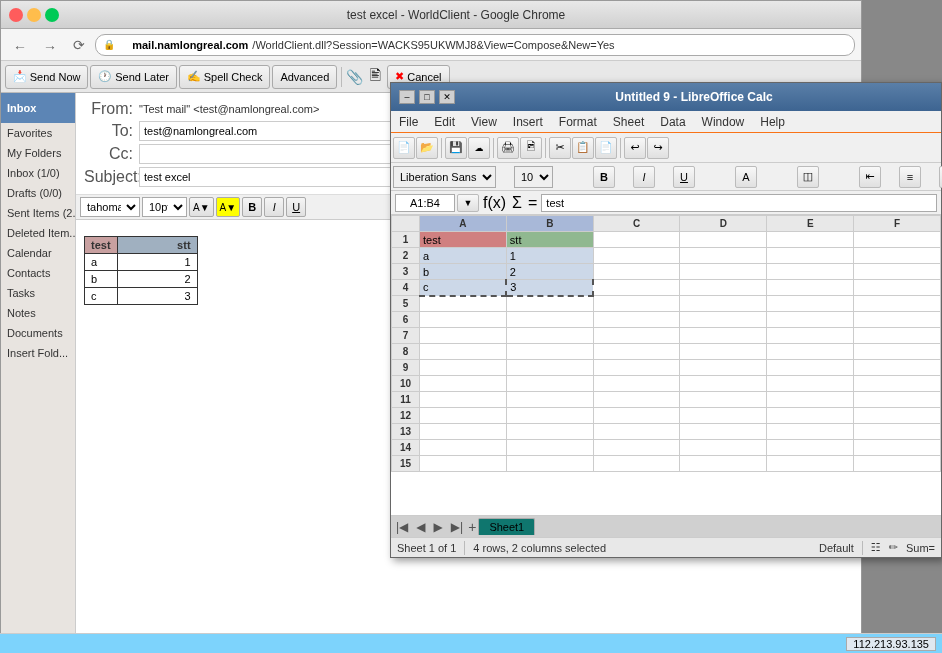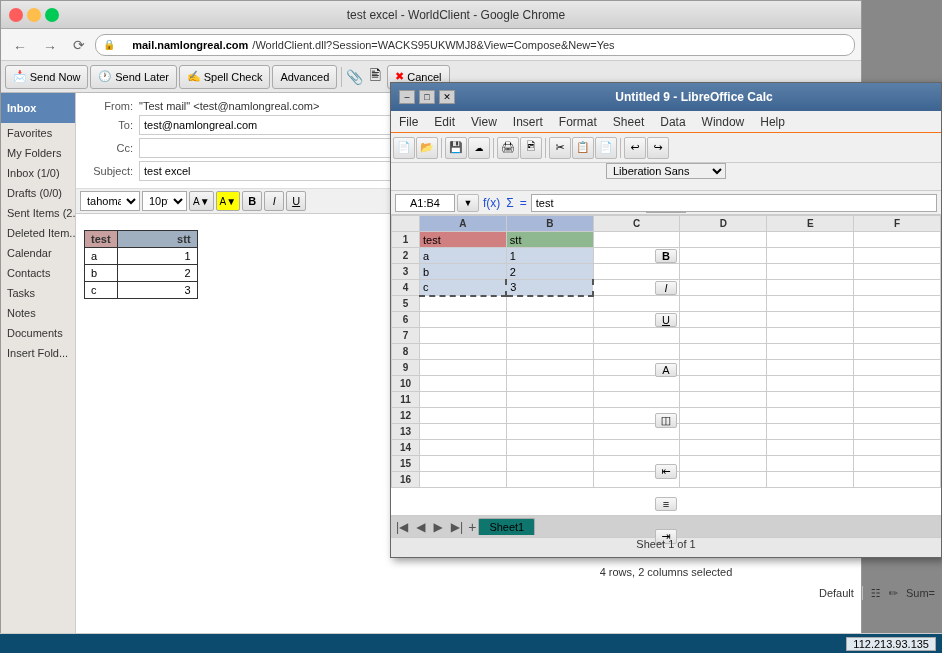--- a/index.html
+++ b/index.html
@@ -33,21 +33,21 @@
     
     .sidebar { width: 75px; background: #e8e4e0; border-right: 1px solid #ccc; overflow: hidden; }
     .sidebar-header { background: #5c85b5; height: 30px; display: flex; align-items: center; padding: 0 6px; }
     .sidebar-header-text { color: white; font-size: 11px; font-weight: bold; }
     .sidebar-item { padding: 4px 6px; font-size: 11px; color: #333; cursor: pointer; white-space: nowrap; overflow: hidden; }
 
     
     .email-main { flex: 1; background: white; display: flex; flex-direction: column; }
     .email-fields { padding: 4px 8px; border-bottom: 1px solid #ddd; }
     .email-field-row { display: flex; align-items: center; margin: 3px 0; }
-    .field-label { width: 55px; font-size: 11px; color: #555; text-align: right; padding-right: 6px; }
+    .field-label { width: 55px; font-size: 16px; color: #555; text-align: right; padding-right: 6px; }
     .field-input { flex: 1; height: 20px; border: 1px solid #ccc; padding: 0 4px; font-size: 11px; background: #fff; }
     .field-from { font-size: 11px; color: #333; }
 
     
     .compose-toolbar { background: #f0f0f0; border-bottom: 1px solid #ccc; padding: 2px 4px; display: flex; align-items: center; gap: 2px; flex-wrap: wrap; }
     .compose-toolbar-group { display: flex; align-items: center; gap: 2px; }
     .ct-select { height: 20px; font-size: 11px; border: 1px solid #aaa; background: white; padding: 0 2px; }
     .ct-btn { height: 20px; min-width: 20px; padding: 0 3px; background: linear-gradient(to bottom, #f5f5f5, #e0e0e0); border: 1px solid #aaa; border-radius: 2px; font-size: 11px; cursor: pointer; display: flex; align-items: center; justify-content: center; }
     .ct-btn.bold { font-weight: bold; }
     .ct-btn.italic { font-style: italic; }
@@ -65,54 +65,54 @@
     .calc-title-text { flex: 1; text-align: center; }
     .calc-win-controls { display: flex; gap: 4px; }
     .calc-win-btn { width: 16px; height: 14px; background: #d0d0d0; border: 1px solid #999; font-size: 9px; cursor: pointer; display: flex; align-items: center; justify-content: center; }
 
     
     .calc-menu { background: #f0f0f0; height: 22px; display: flex; align-items: center; border-bottom: 1px solid #f97316; }
     .calc-menu-item { padding: 2px 8px; font-size: 12px; cursor: pointer; color: #333; }
 
     
     .calc-toolbar1 { background: #f0f0f0; height: 30px; display: flex; align-items: center; padding: 0 2px; gap: 1px; border-bottom: 1px solid #ccc; }
-    .calc-toolbar2 { background: #f0f0f0; height: 28px; display: flex; align-items: center; padding: 0 2px; gap: 18px; border-bottom: 1px solid #ccc; flex-direction: column; }
+    .calc-toolbar2 { background: #f0f0f0; height: 28px; display: flex; align-items: center; padding: 0 2px; gap: 18px; border-bottom: 1px solid #ccc; }
     .calc-tb-btn { height: 22px; min-width: 22px; background: linear-gradient(to bottom, #f8f8f8, #e0e0e0); border: 1px solid #bbb; border-radius: 2px; cursor: pointer; display: flex; align-items: center; justify-content: center; font-size: 11px; padding: 0 2px; }
     .calc-tb-sep { width: 1px; height: 20px; background: #bbb; margin: 0 2px; }
 
     .font-select { height: 22px; width: 120px; font-size: 11px; border: 1px solid #aaa; padding: 0 2px; }
     .size-select { height: 22px; width: 40px; font-size: 11px; border: 1px solid #aaa; padding: 0 2px; }
 
     
     .formula-bar { background: #f0f0f0; height: 24px; display: flex; align-items: center; padding: 0 4px; gap: 2px; border-bottom: 1px solid #ccc; }
     .cell-ref-box { width: 60px; height: 18px; border: 1px solid #aaa; font-size: 11px; text-align: center; background: white; display: flex; align-items: center; justify-content: center; }
-    .formula-icon { font-size: 12px; color: #1d4ed8; padding: 0 2px; cursor: pointer; }
+    .formula-icon { font-size: 16px; color: #000000; padding: 0 2px; cursor: pointer; }
     .formula-input { flex: 1; height: 18px; border: 1px solid #aaa; padding: 0 4px; font-size: 11px; background: white; }
 
     
     .calc-grid-container { overflow: auto; background: white; }
     .calc-grid { border-collapse: collapse; width: 100%; font-size: 11px; }
     .calc-grid .row-header { background: #e8e8e8; border: 1px solid #ccc; text-align: center; min-width: 28px; width: 28px; font-size: 10px; color: #333; padding: 1px; }
     .calc-grid .col-header { background: #e8e8e8; border: 1px solid #ccc; text-align: center; font-size: 10px; color: #333; padding: 1px 4px; height: 16px; }
     .calc-grid .col-header.selected { background: #a8b8d8; }
     .calc-grid td { border: 1px solid #ccc; height: 16px; min-width: 60px; padding: 1px 3px; font-size: 11px; white-space: nowrap; }
 
     
-    .calc-statusbar { background: #e8e8e8; height: 20px; display: flex; align-items: center; padding: 0 6px; font-size: 11px; color: #333; border-top: 1px solid #ccc; gap: 8px; flex-direction: column; }
+    .calc-statusbar { background: #e8e8e8; height: 20px; display: flex; align-items: center; padding: 0 6px; font-size: 11px; color: #333; border-top: 1px solid #ccc; gap: 8px; }
     .calc-statusbar-sep { width: 1px; height: 14px; background: #bbb; }
     .calc-statusbar-right { margin-left: auto; display: flex; gap: 8px; align-items: center; }
 
     
     .sheet-tabs-container { background: #d0d0d0; border-top: 1px solid #ccc; height: 22px; display: flex; align-items: center; padding: 0 2px; gap: 2px; }
     .sheet-tab-nav { background: none; border: none; font-size: 12px; cursor: pointer; color: #555; padding: 0 3px; }
     .sheet-tab { background: #0f766e; border: 1px solid #aaa; border-bottom: none; padding: 2px 10px; font-size: 11px; cursor: pointer; border-radius: 2px 2px 0 0; }
     .sheet-add-btn { background: none; border: none; font-size: 14px; cursor: pointer; color: #555; }
 
     
-    .browser-statusbar { position: absolute; bottom: 0; left: 0; right: 0; height: 20px; background: #0c4a6e; border-top: 1px solid #ccc; display: flex; align-items: center; padding: 0 6px; font-size: 11px; }
+    .browser-statusbar { position: absolute; bottom: 0; left: 0; right: 0; height: 20px; background: #7dd3fc; border-top: 1px solid #ccc; display: flex; align-items: center; padding: 0 6px; font-size: 11px; }
     .statusbar-ip { margin-left: auto; background: #e0e8f0; border: 1px solid #aaa; padding: 0 6px; font-size: 11px; }
   </style>
 </head>
 <body>
 
 <div class="browser-window">
 
   <div class="browser-titlebar">
     <div class="browser-controls">
       <button class="browser-btn close"></button>
@@ -458,29 +458,20 @@
           </tr>
           <tr>
             <th class="row-header">15</th>
             <td></td>
             <td></td>
             <td></td>
             <td></td>
             <td></td>
             <td></td>
           </tr>
-          <tr>
-            <th class="row-header">16</th>
-            <td></td>
-            <td></td>
-            <td></td>
-            <td></td>
-            <td></td>
-            <td></td>
-          </tr>
         </tbody>
     </table>
   </div>
 
   <div class="sheet-tabs-container">
     <button class="sheet-tab-nav">|◀</button>
     <button class="sheet-tab-nav">◀</button>
     <button class="sheet-tab-nav">▶</button>
     <button class="sheet-tab-nav">▶|</button>
     <button class="sheet-add-btn">+</button>

